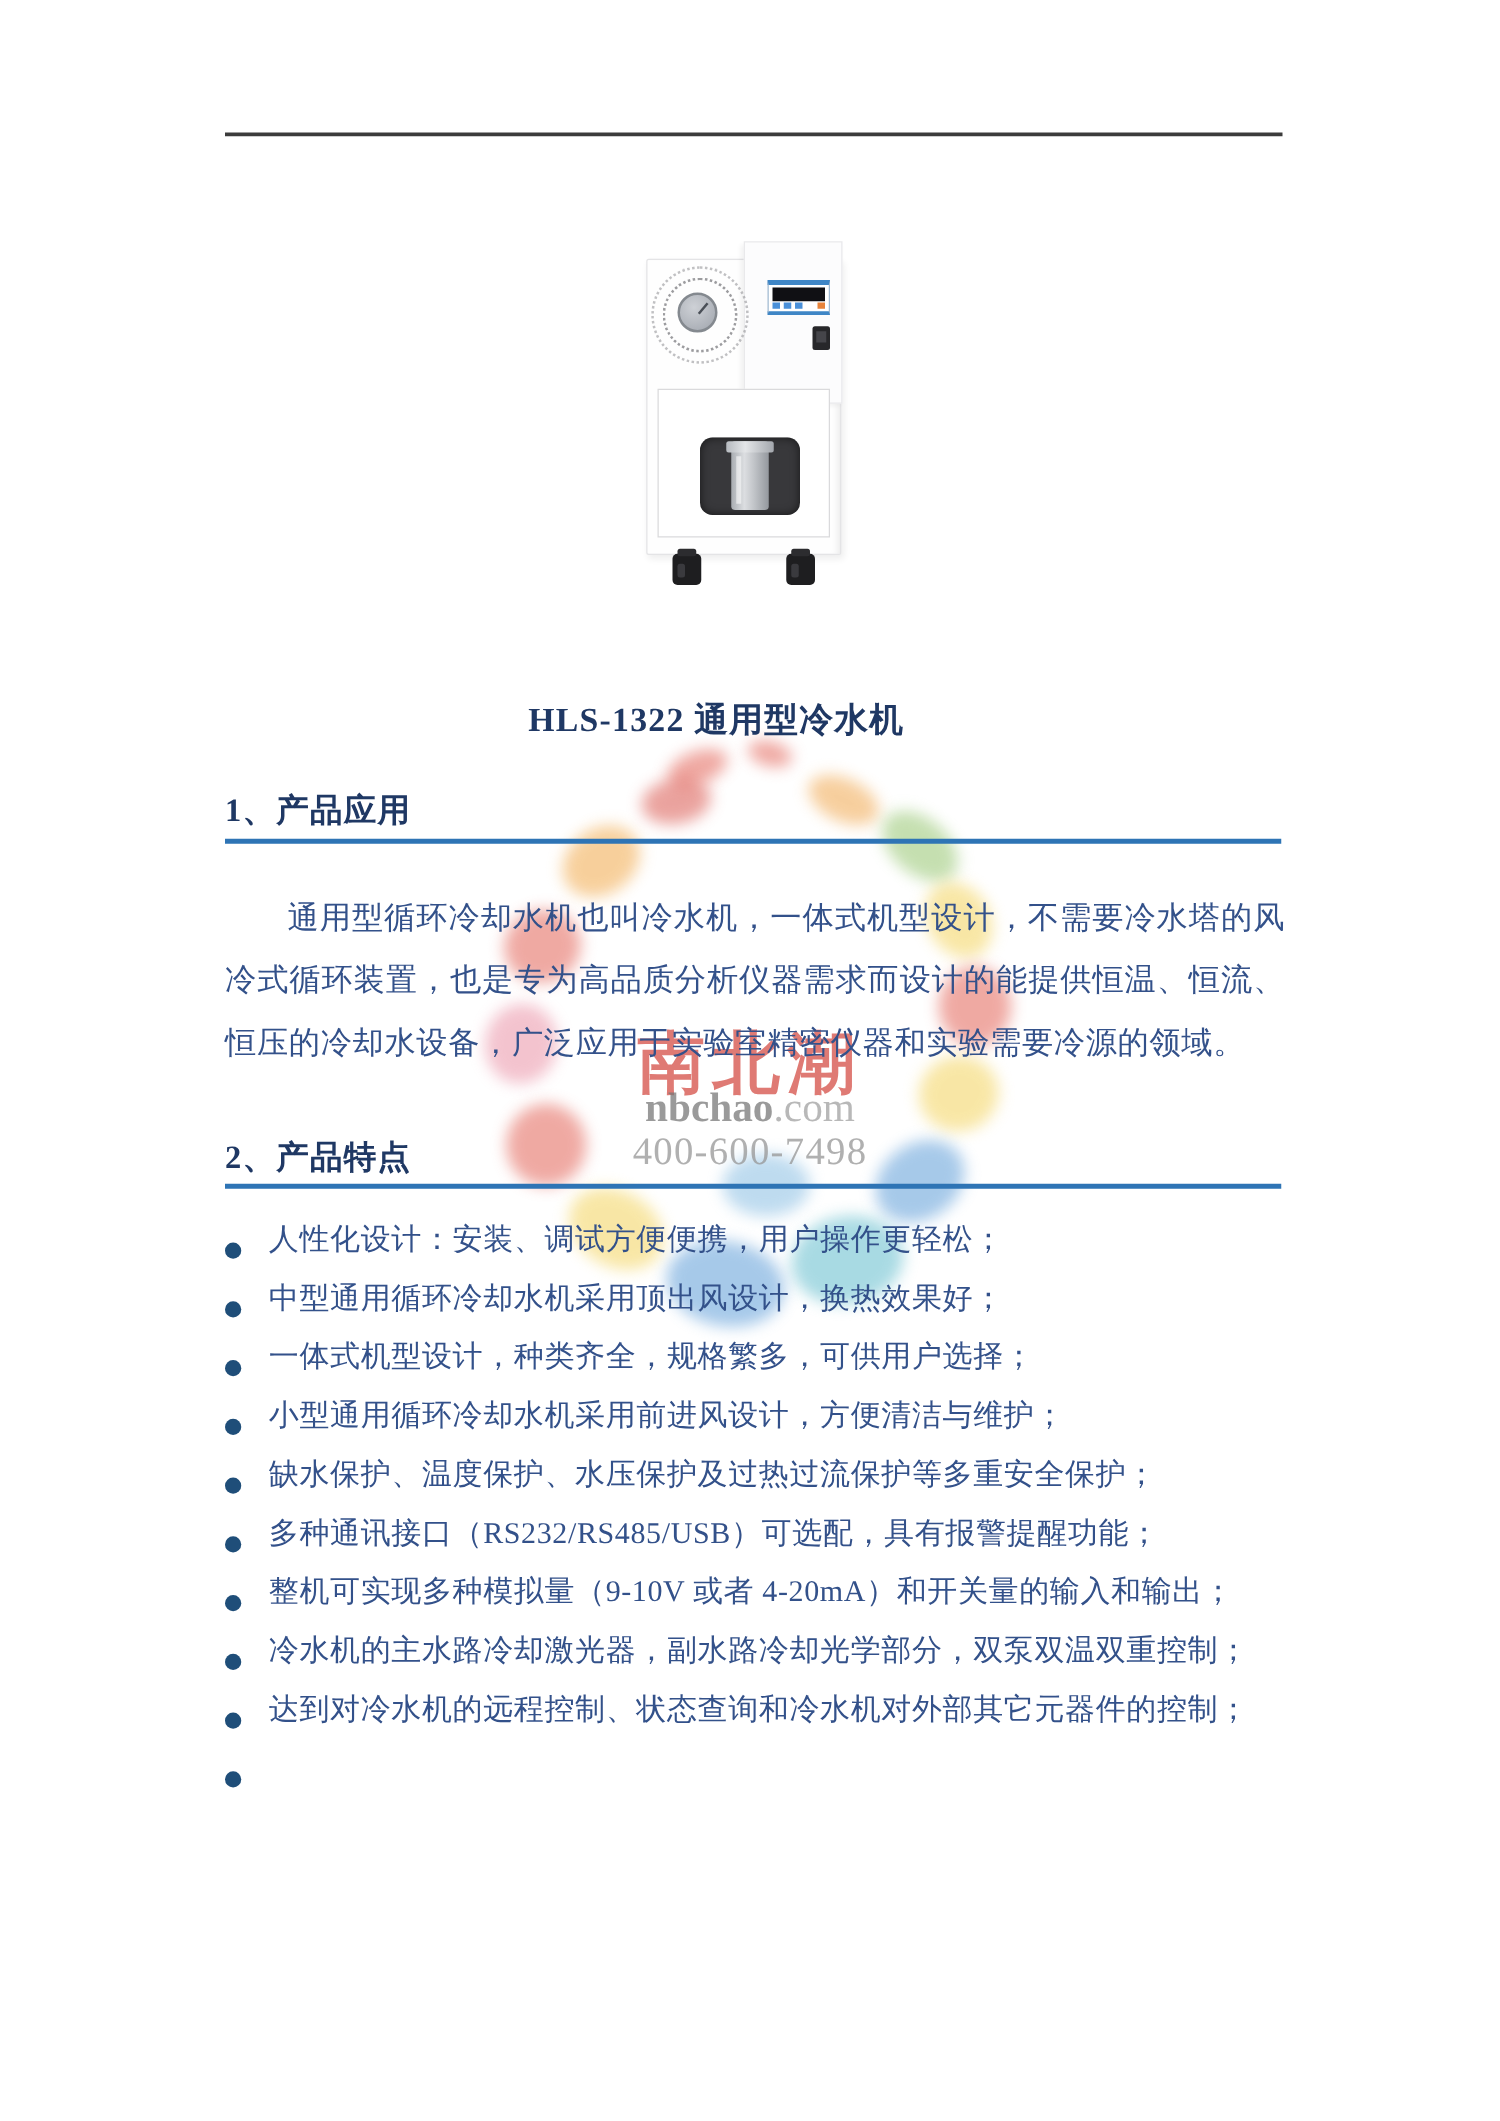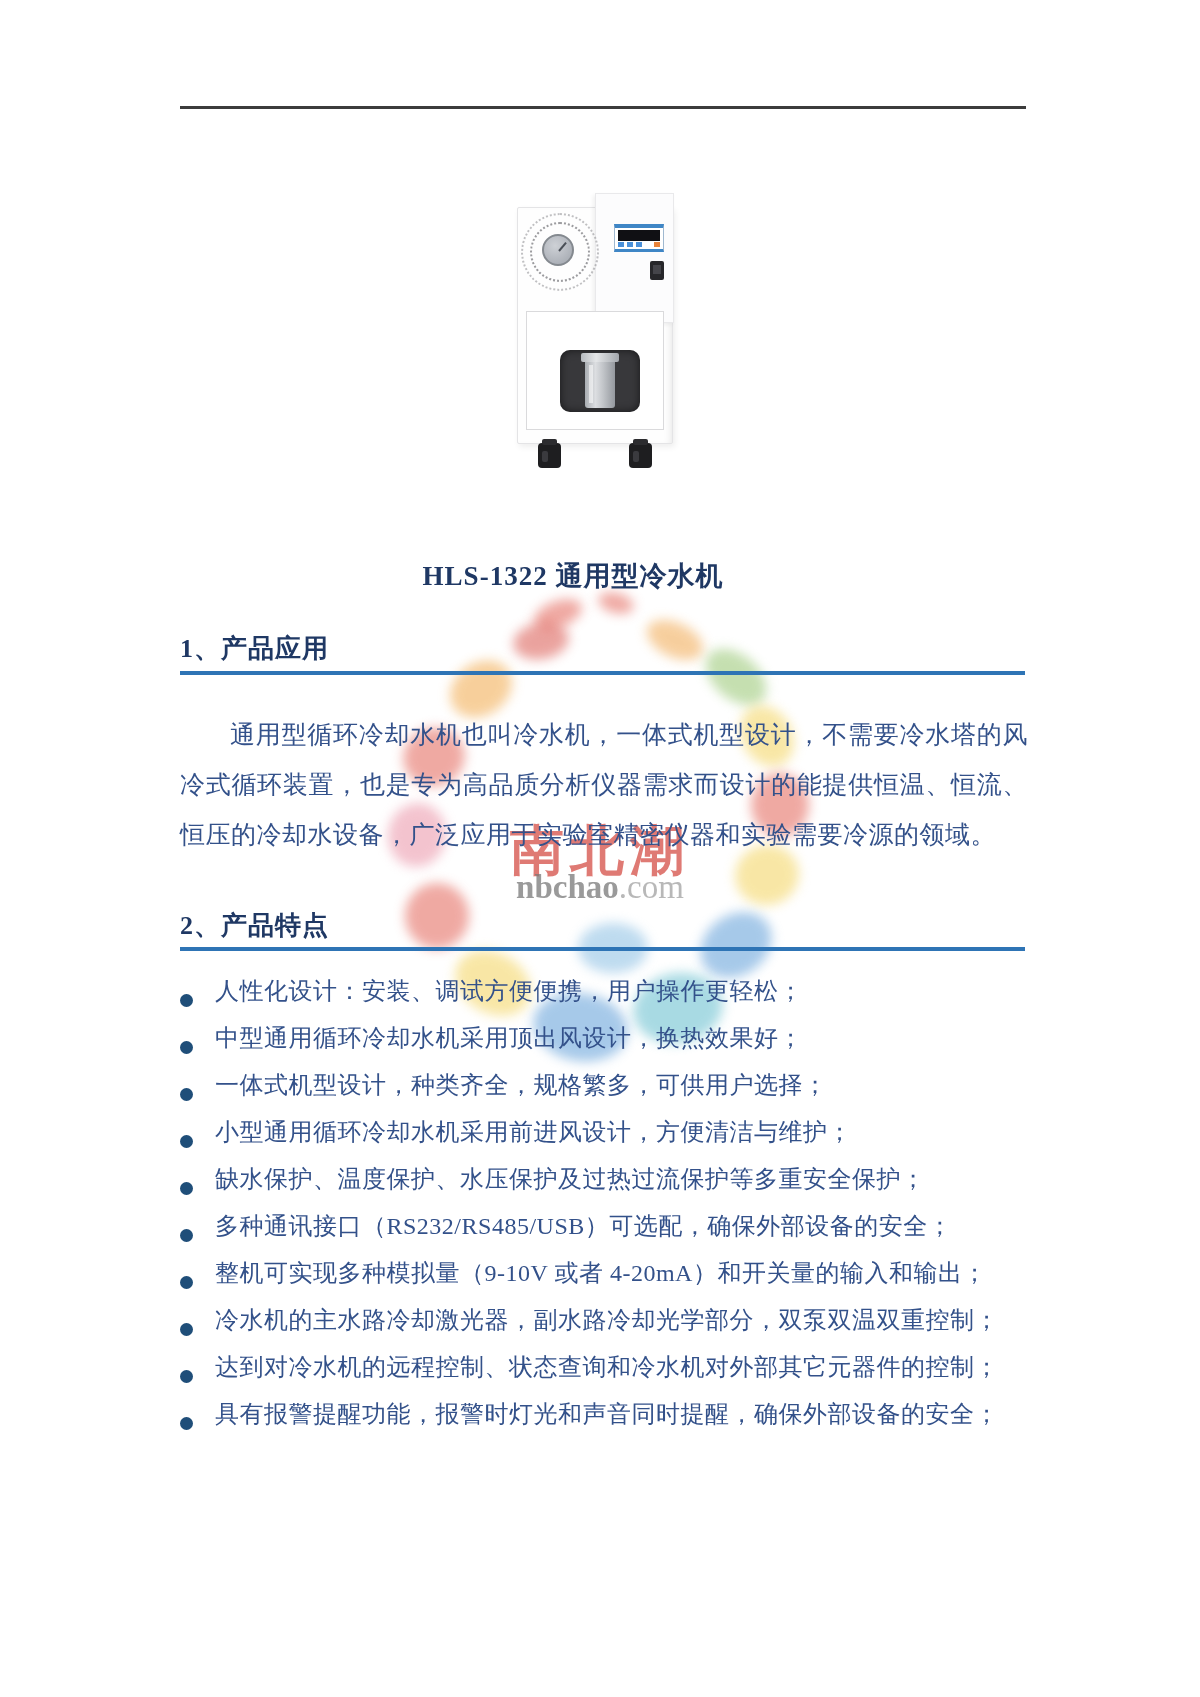--- a/index.html
+++ b/index.html
@@ -109,20 +109,21 @@
   <div class="blob b10"></div>
   <div class="blob b11"></div>
   <div class="blob b12"></div>
   <div class="blob b13"></div>
   <div class="blob b14"></div>
   <div class="blob b15"></div>
   <div class="blob b16"></div>
   <div class="blob b17"></div>
   <div class="wm-text wm-brand">南北潮</div>
   <div class="wm-text wm-domain"><span>nbchao</span><span class="suffix">.com</span></div>
+  <div class="wm-text wm-phone">400-600-7498</div>
 </div>
 
 <div class="abs device content">
   <div class="dev-body"></div>
   <div class="dev-panel-right"></div>
   <div class="dev-ring2"></div>
   <div class="dev-ring1"></div>
   <div class="dev-gauge">
     <div class="dev-needle"></div>
   </div>
@@ -168,31 +169,30 @@
   <li>
       <span class="marker"></span>
       <span>小型通用循环冷却水机采用前进风设计，方便清洁与维护；</span>
     </li>
   <li>
       <span class="marker"></span>
       <span>缺水保护、温度保护、水压保护及过热过流保护等多重安全保护；</span>
     </li>
   <li>
       <span class="marker"></span>
-      <span>多种通讯接口（RS232/RS485/USB）可选配，确保外部设备的安全；</span>
+      <span>多种通讯接口（RS232/RS485/USB）可选配，具有报警提醒功能；</span>
     </li>
   <li>
       <span class="marker"></span>
       <span>整机可实现多种模拟量（9-10V 或者 4-20mA）和开关量的输入和输出；</span>
     </li>
   <li>
       <span class="marker"></span>
       <span>冷水机的主水路冷却激光器，副水路冷却光学部分，双泵双温双重控制；</span>
     </li>
   <li>
       <span class="marker"></span>
       <span>达到对冷水机的远程控制、状态查询和冷水机对外部其它元器件的控制；</span>
     </li>
   <li>
       <span class="marker"></span>
-      <span>具有报警提醒功能，报警时灯光和声音同时提醒，确保外部设备的安全；</span>
     </li>
 </ul>
 
 </body></html>

